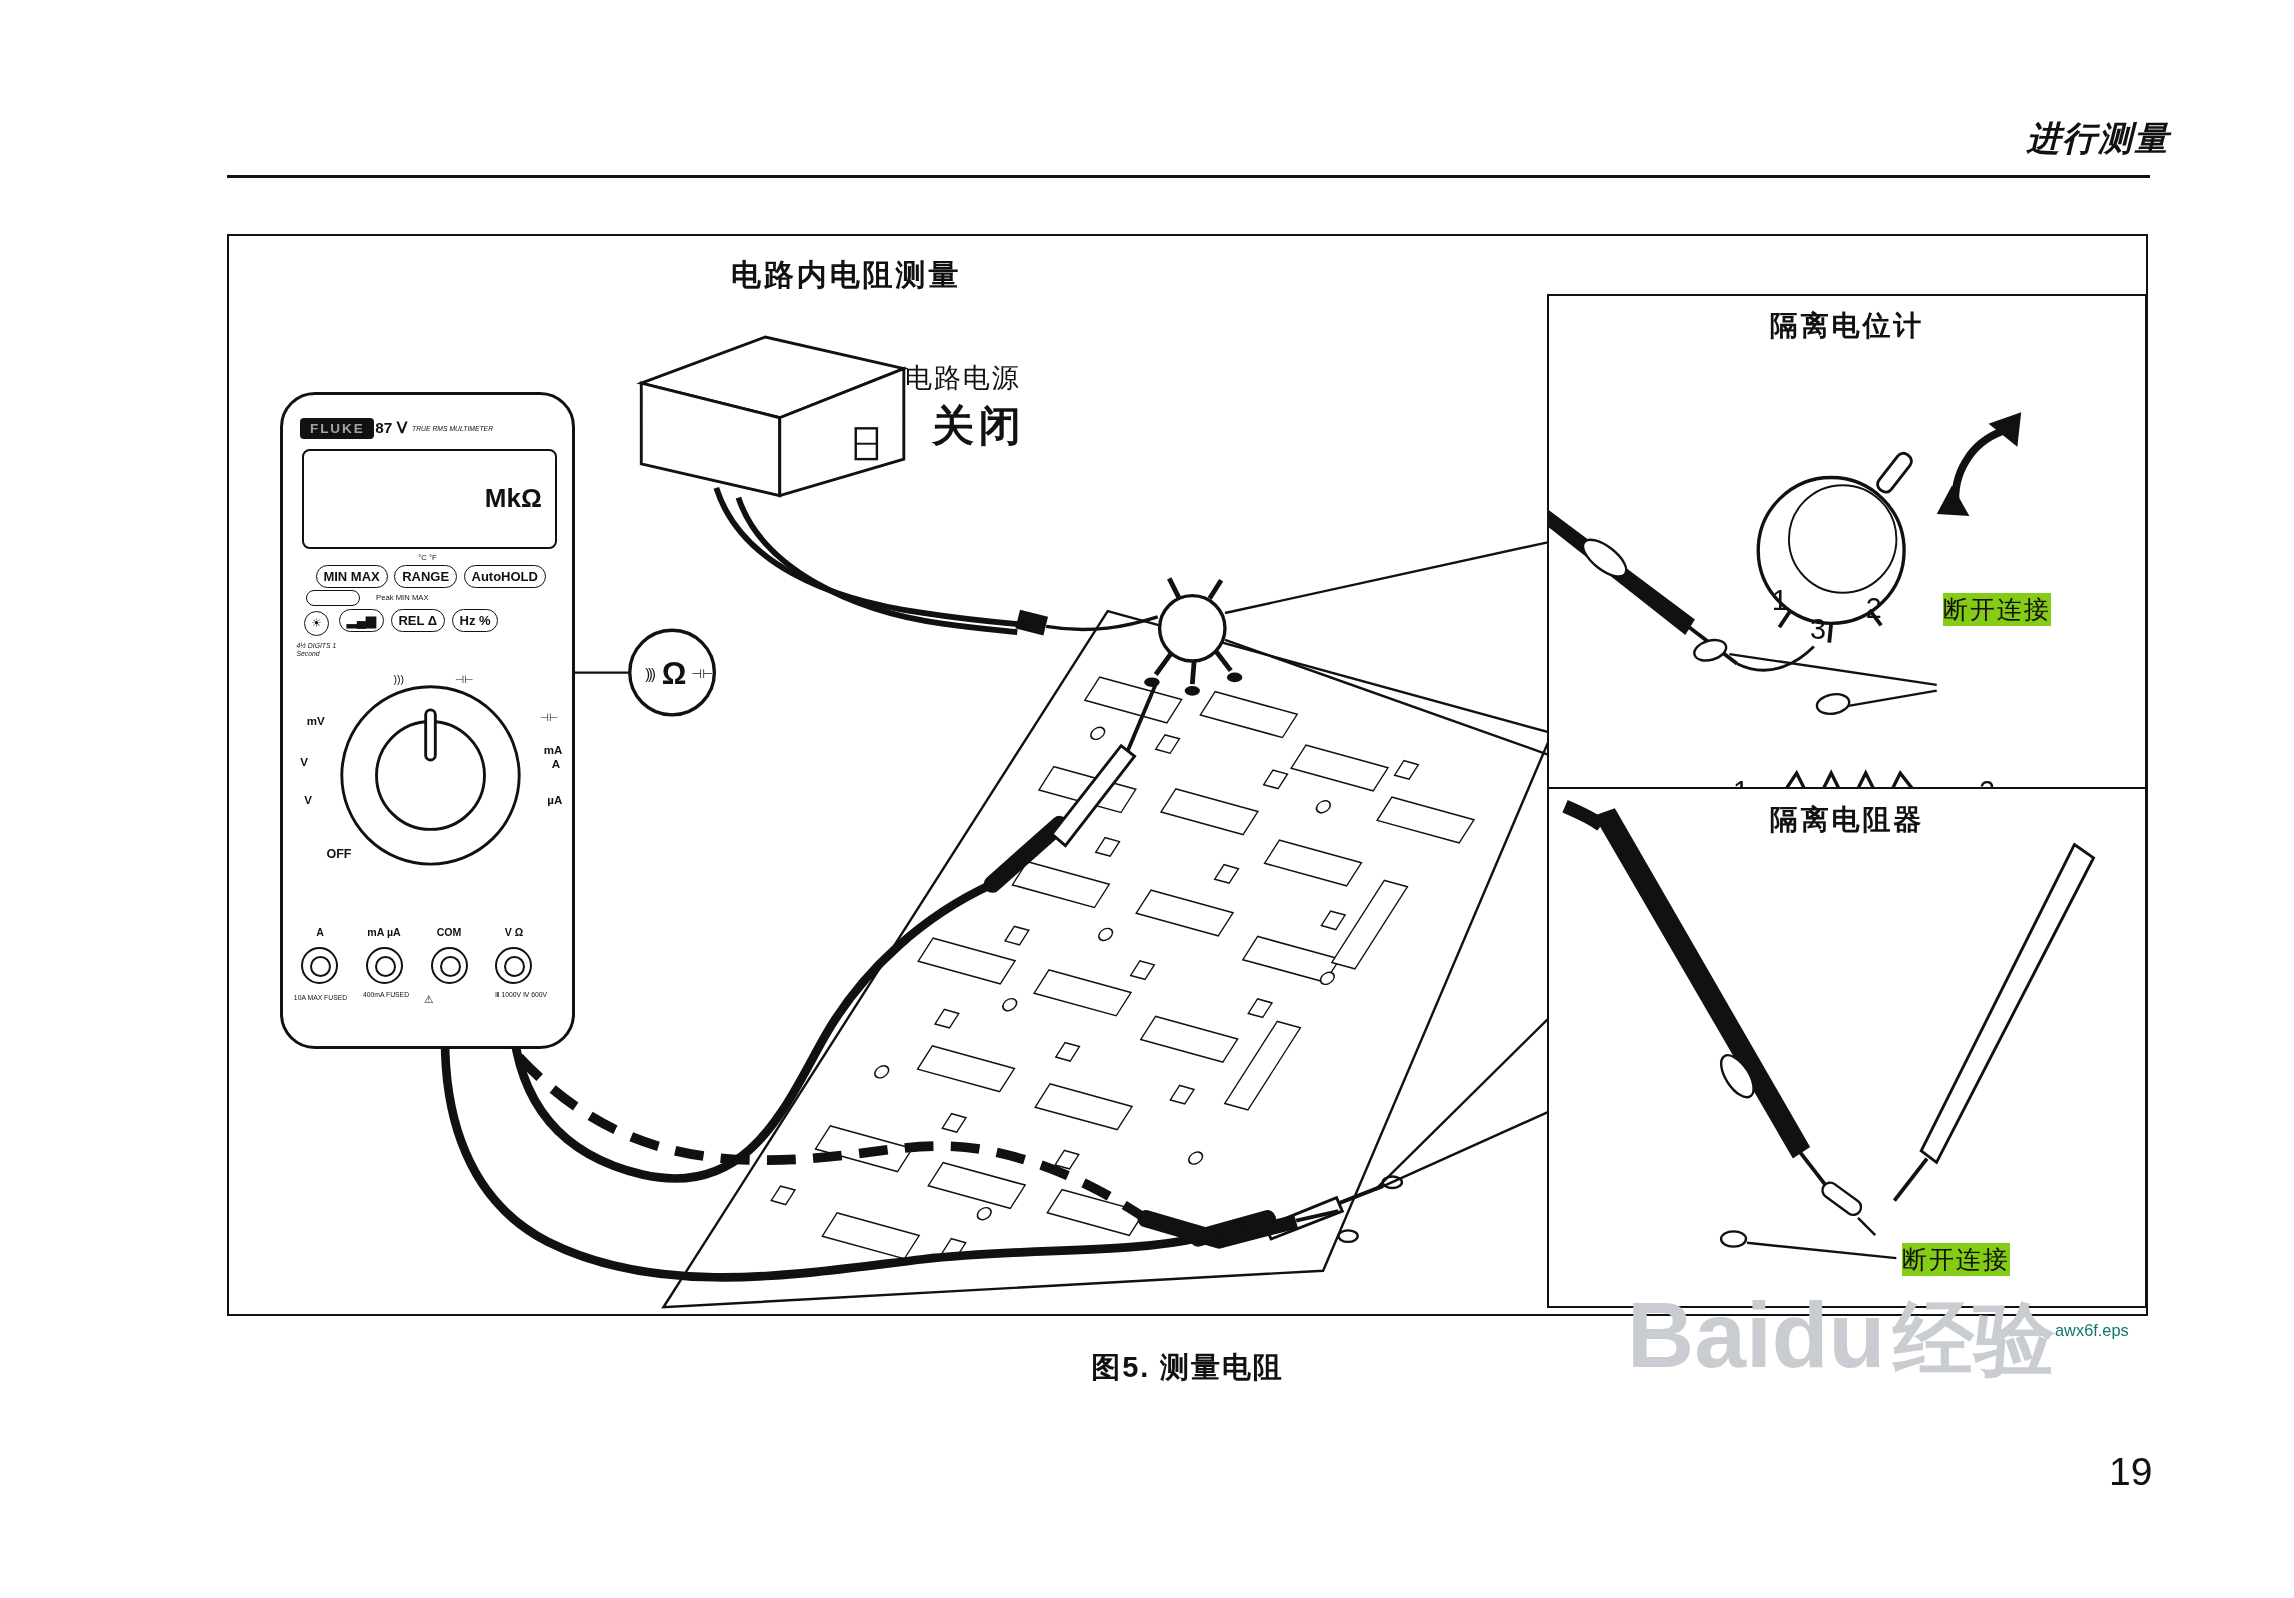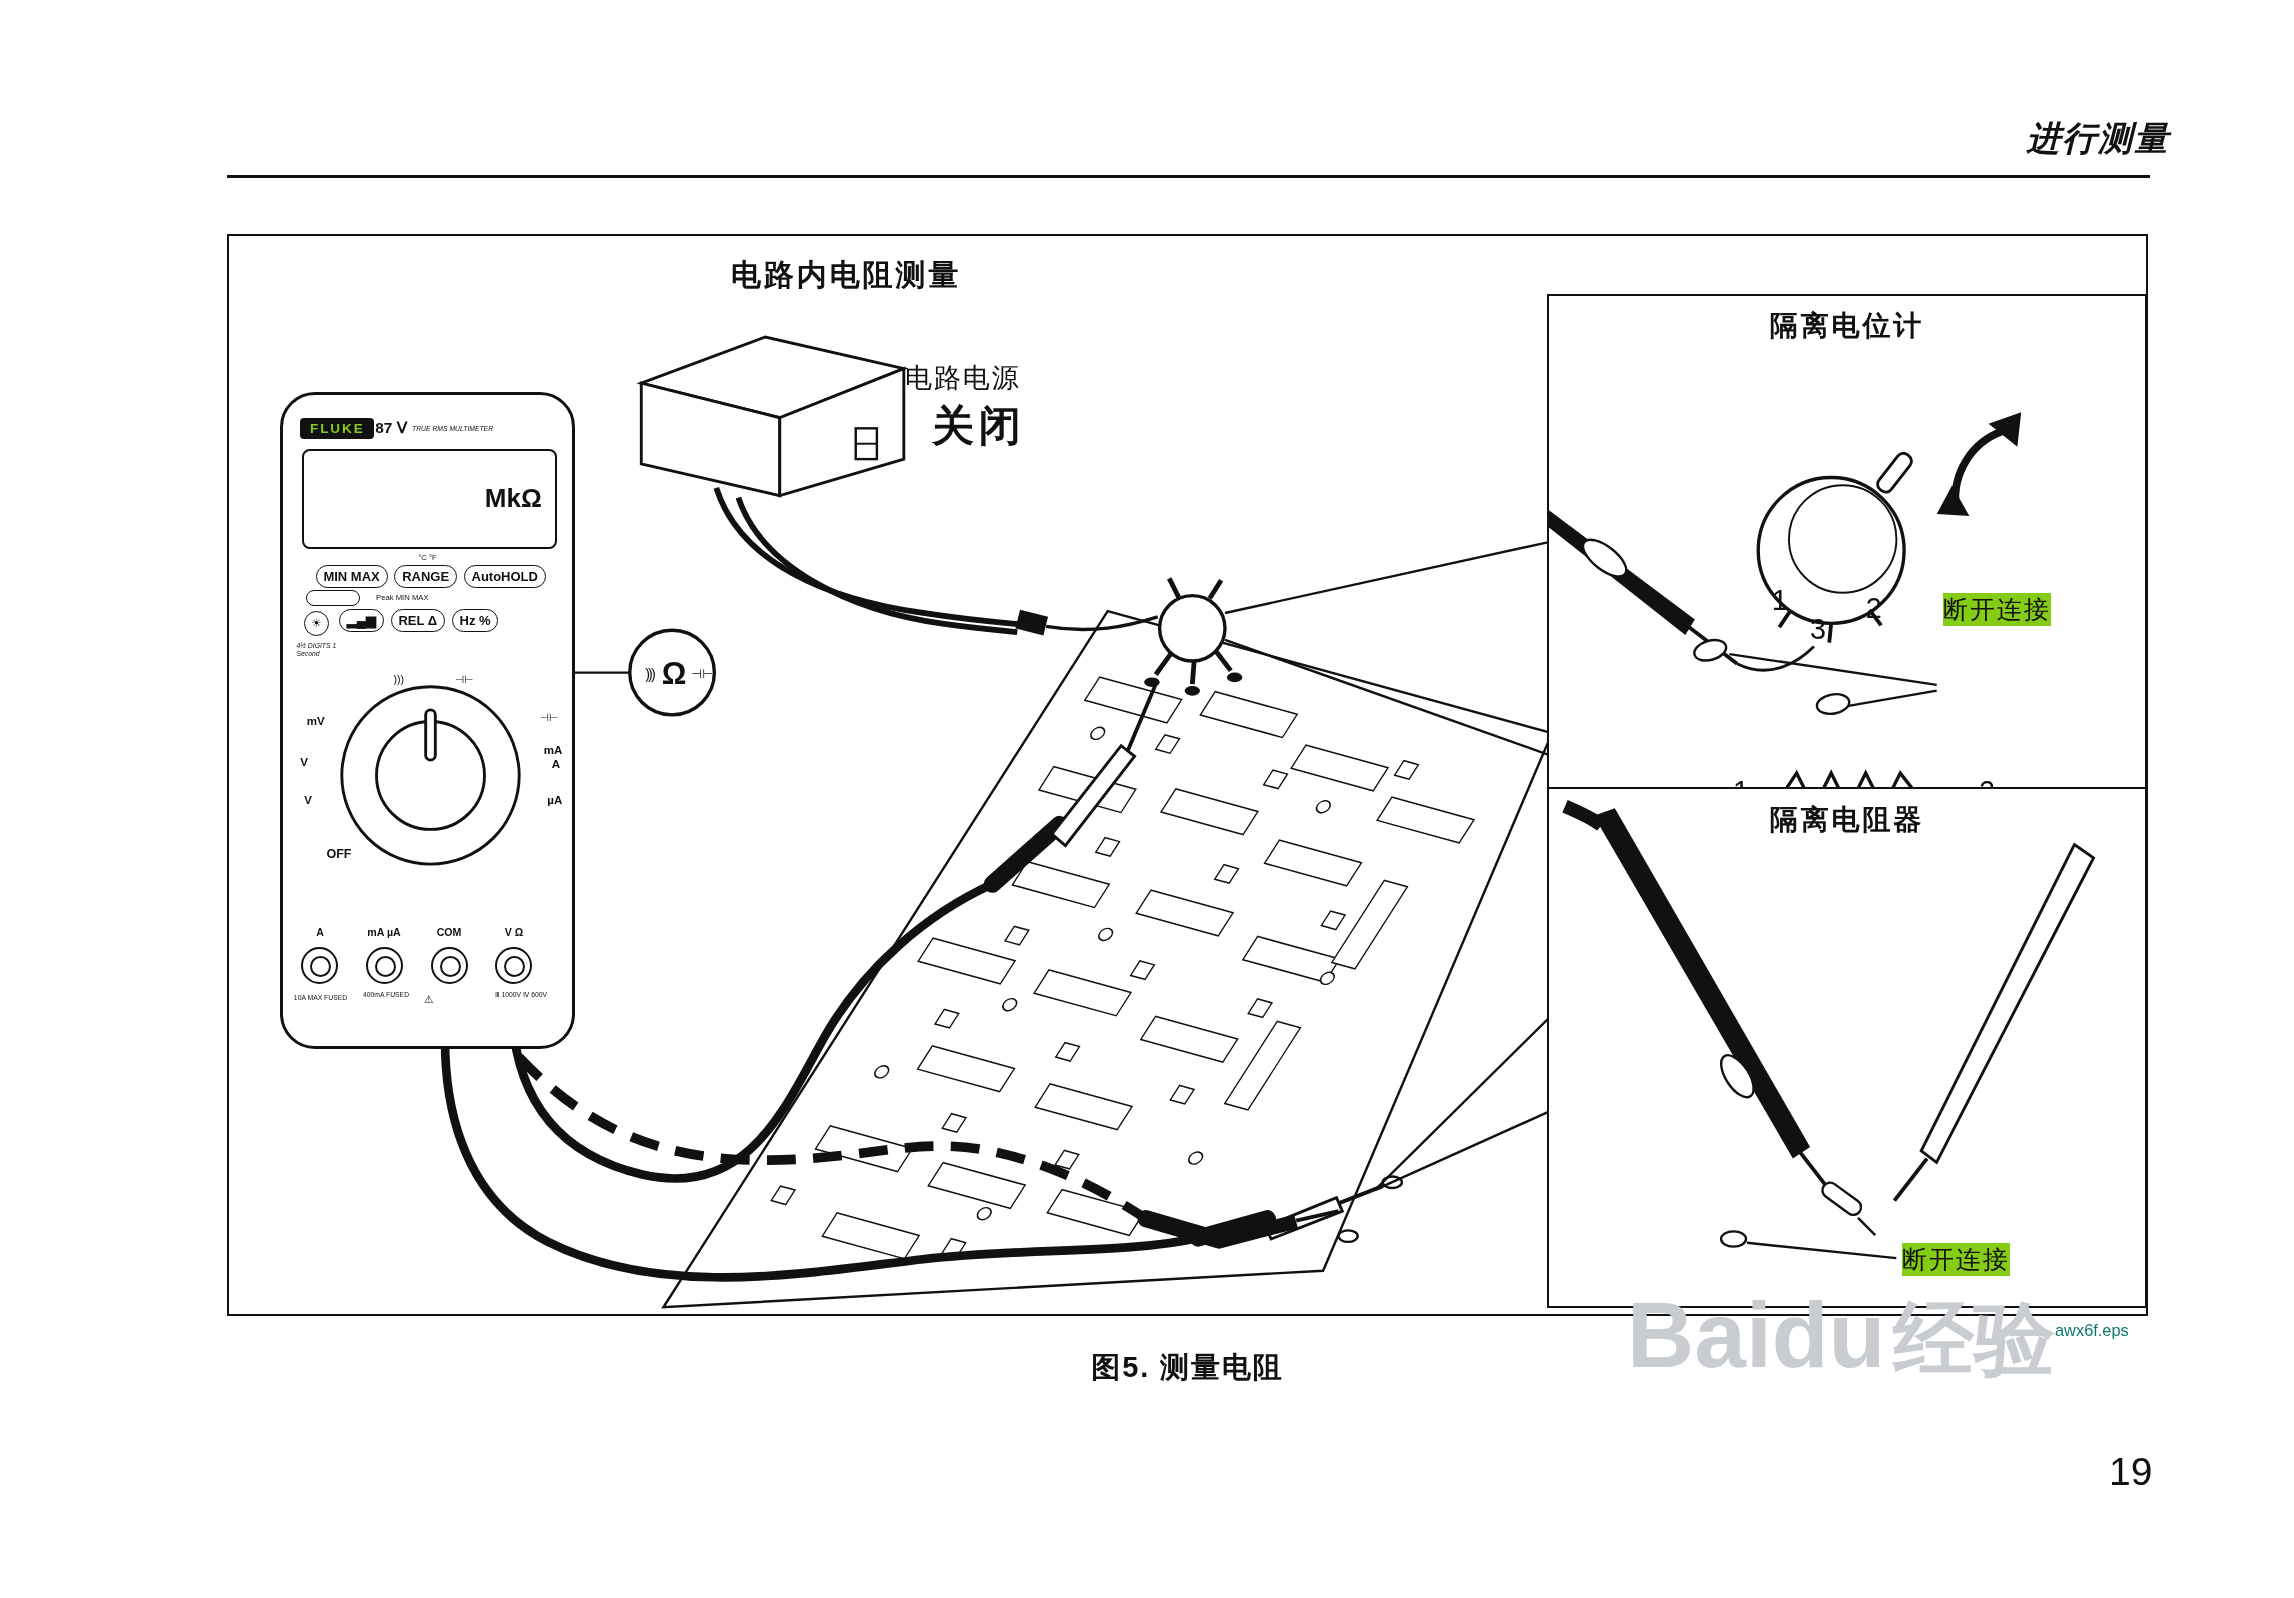--- a/index.html
+++ b/index.html
@@ -12,21 +12,21 @@
   .figure-box { position:absolute; left:227px; top:234px; width:1921px; height:1082px; border:2.9px solid #111; background:#fff; }
   .diagram { position:absolute; left:0; top:0; width:100%; height:100%; z-index:1; }
 
   .fig-title { position:absolute; left:502px; top:19.3px; font-size:30px; font-weight:bold; letter-spacing:2.9px; z-index:4; }
   .pwr-label { position:absolute; left:676px; top:124px; font-size:27px; letter-spacing:1.9px; z-index:4; }
   .pwr-state { position:absolute; left:703px; top:162px; font-size:42px; font-weight:bold; letter-spacing:4.8px; z-index:4; }
 
   
   .meter { position:absolute; left:51px; top:156px; width:295px; height:657px; border:3.9px solid #111; border-radius:35px; background:#fff; z-index:2; }
   .m-brandrow { position:absolute; left:17.4px; top:23px; right:11.6px; display:flex; align-items:center; }
-  .m-badge { background:#111; color:#84cc16; font-weight:bold; font-size:13.5px; letter-spacing:1.9px; padding:2.9px 9.7px; border-radius:3.9px; }
+  .m-badge { background:#111; color:#a3a3a3; font-weight:bold; font-size:13.5px; letter-spacing:1.9px; padding:2.9px 9.7px; border-radius:3.9px; }
   .m-model { font-size:15.4px; font-weight:bold; margin-left:1px; }
   .m-sub { font-size:6.8px; font-style:italic; margin-left:4.8px; }
   .m-lcd { position:absolute; left:19.3px; top:54px; width:255px; height:100px; border:2.9px solid #111; border-radius:7.7px; }
   .m-lcdval { position:absolute; right:13.5px; bottom:33px; font-size:26px; font-weight:bold; }
   .m-cf { position:absolute; left:0; top:158px; width:100%; text-align:center; font-size:7.7px; }
   .m-r1 { position:absolute; left:9.7px; top:170px; width:276px; display:flex; justify-content:center; gap:6.8px; }
   .pill { border:1.9px solid #111; border-radius:11.6px; font-size:13px; font-weight:bold; padding:2.9px 6.8px; white-space:nowrap; background:#fff; display:inline-block; }
   .m-blank { position:absolute; left:23px; top:195px; width:54px; height:16.4px; }
   .m-peak { position:absolute; left:93px; top:198px; font-size:7.7px; }
   .m-r2 { position:absolute; left:56px; top:214px; display:flex; gap:6.8px; }

